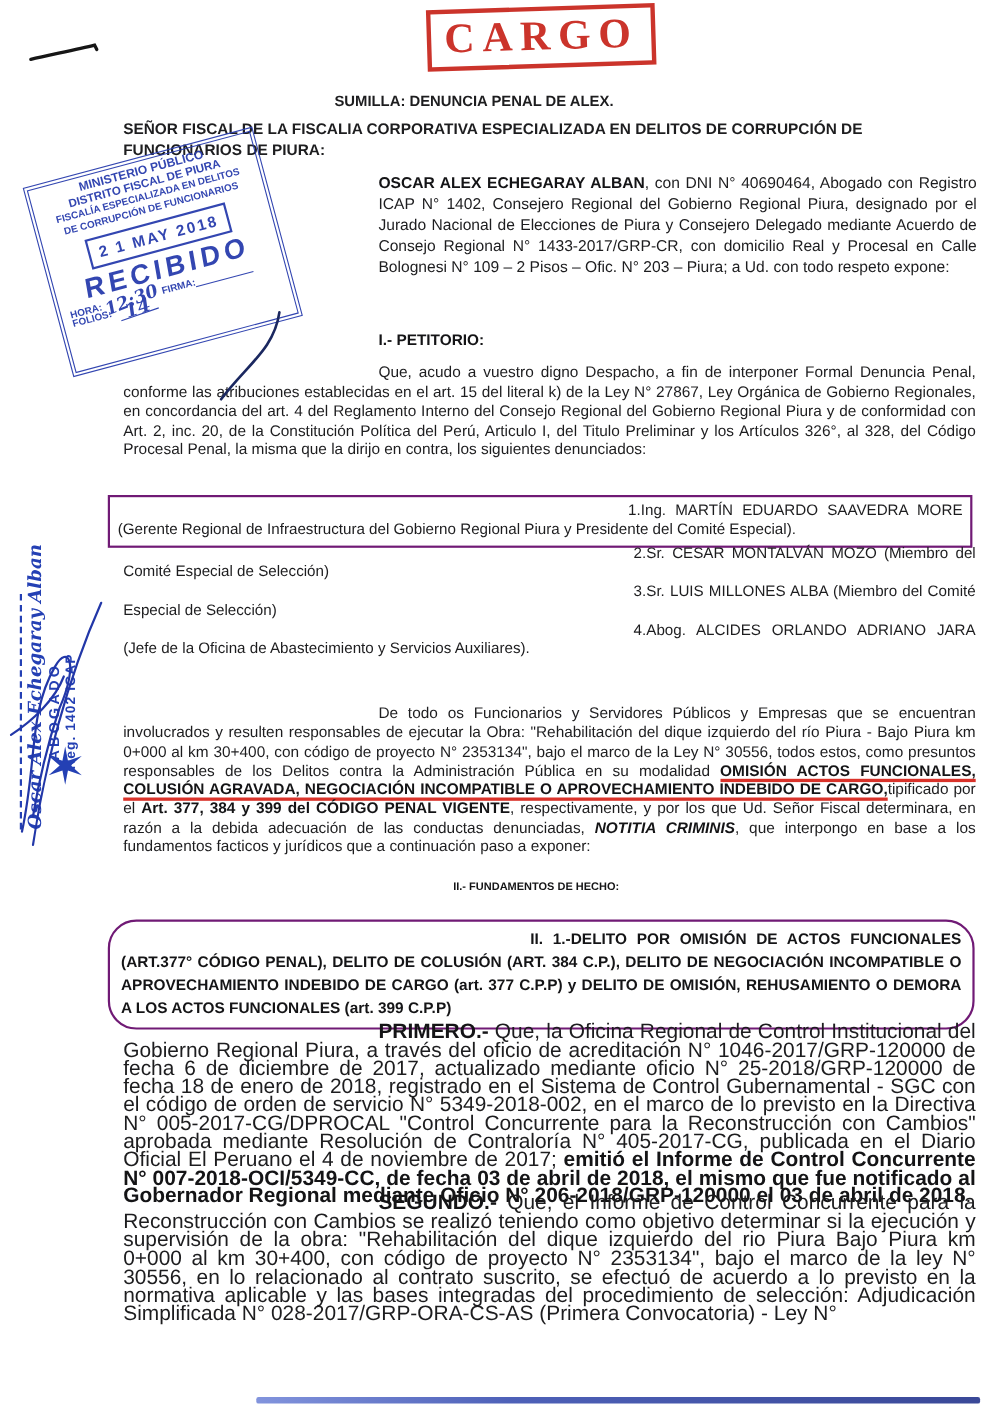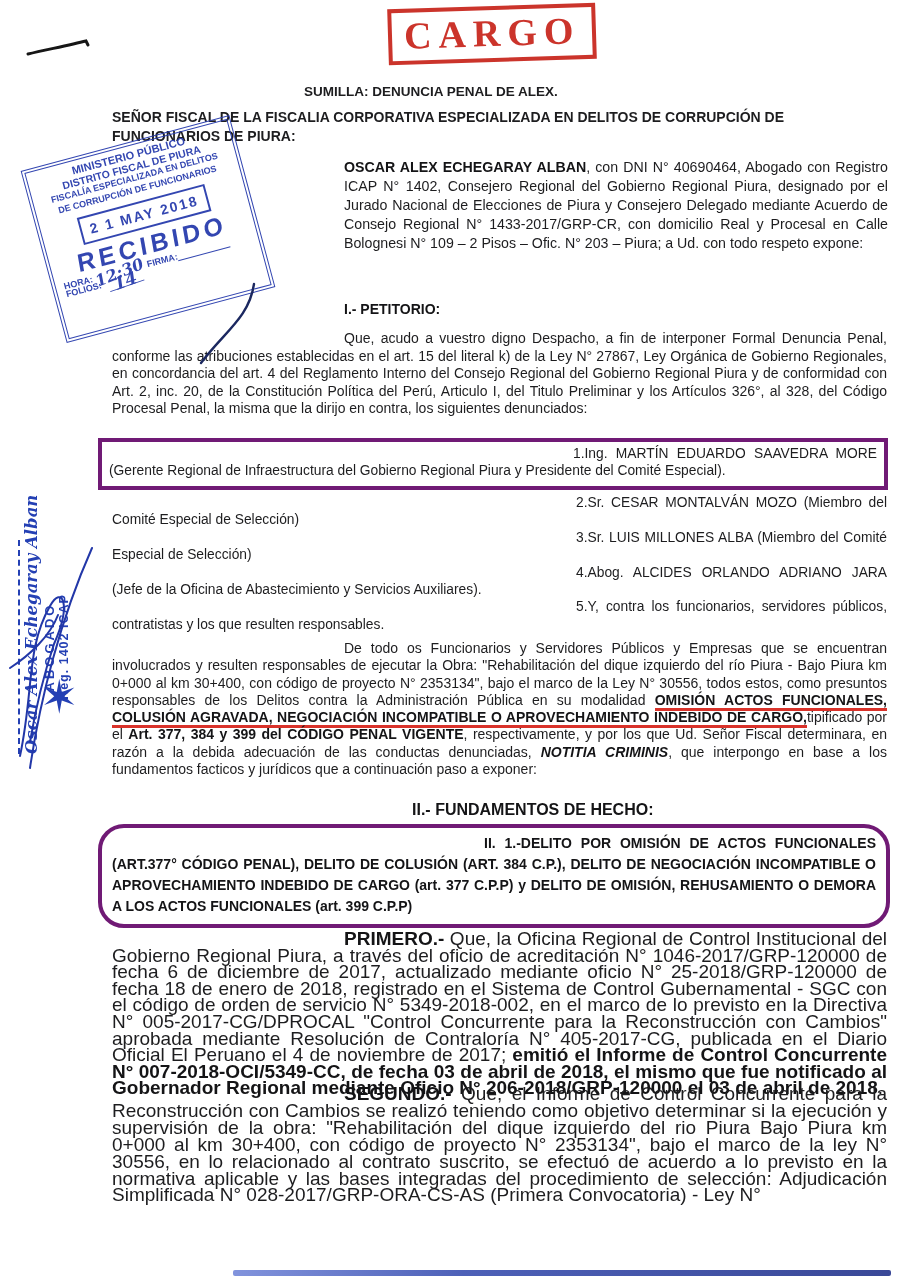--- a/index.html
+++ b/index.html
@@ -39,26 +39,26 @@
           display:inline-block;transform:rotate(-7deg);margin:0 4px -2px 2px;line-height:12px;}
   .m-line{display:inline-block;width:54px;border-bottom:1.6px solid #2b3fae;height:10px;}
   .m-hand2{font-family:"DejaVu Serif",serif;font-style:italic;font-weight:700;font-size:17px;
           display:inline-block;transform:rotate(-4deg);margin:0 6px -3px 6px;line-height:10px;
           border-bottom:1.6px solid #2b3fae;padding:0 6px;}
 
   .intro{left:344px;top:158px;width:544px;font-size:14.2px;line-height:19px;}
   .petitorio-h{left:344px;top:301px;font-size:14px;}
   .p1{left:112px;top:330px;width:775px;}
 
-  .redbox{border:4px solid #701a75;}
+  .redbox{border:2px solid #701a75;margin-top:12px;}
   .box1{left:98px;top:438px;width:768px;padding:3px 7px 6px 7px;}
   .items{left:112px;top:494px;width:775px;}
   .items p{margin:0;line-height:17.4px;font-size:13.8px;}
   .modalidad{left:112px;top:640px;width:775px;line-height:17.3px;}
-  .fund-h{left:372px;top:801px;font-size:16px;padding-left:40px;}
+  .fund-h{left:372px;top:801px;font-size:10px;padding-left:40px;}
   .box2{left:98px;top:824px;width:764px;padding:5px 10px 7px 10px;border-radius:26px;}
   .box2 p{margin:0;text-align:justify;font-size:14px;line-height:21px;text-indent:372px;}
   .primero{left:112px;top:931px;width:775px;font-size:19px;line-height:16.6px;}
   .segundo{left:112px;top:1086px;width:775px;font-size:19px;line-height:16.9px;}
 
   
   .lawyer{left:-48px;top:606px;width:214px;height:82px;transform:rotate(-90deg);
           color:#2440b4;text-align:center;}
   .l-name{font-family:"DejaVu Serif",serif;font-style:italic;font-weight:700;font-size:16.5px;
           border-top:2px dashed #2440b4;padding-top:2px;white-space:nowrap;}
@@ -91,21 +91,20 @@
   <p class="abs p1 jp hang" style="margin:0;">Que, acudo a vuestro digno Despacho, a fin de interponer Formal Denuncia Penal, conforme las atribuciones establecidas en el art. 15 del literal k) de la Ley N° 27867, Ley Orgánica de Gobierno Regionales, en concordancia del art. 4 del Reglamento Interno del Consejo Regional del Gobierno Regional Piura y de conformidad con Art. 2, inc. 20, de la Constitución Política del Perú, Articulo I, del Titulo Preliminar y los Artículos 326°, al 328, del Código Procesal Penal, la misma que la dirijo en contra, los siguientes denunciados:</p>
 
   <div class="abs redbox box1">
     <p class="jp hang" style="margin:0;font-size:13.8px;line-height:17.4px;"><span class="num">1.</span><span>Ing. MARTÍN EDUARDO SAAVEDRA MORE  (Gerente Regional de Infraestructura del Gobierno Regional Piura y Presidente del Comité Especial).</span></p>
   </div>
 
   <div class="abs items jp">
     <p class="hang"><span class="num">2.</span><span>Sr. CESAR MONTALVÁN MOZO (Miembro del Comité Especial de Selección)</span></p>
     <p class="hang"><span class="num">3.</span><span>Sr. LUIS MILLONES ALBA (Miembro del Comité Especial de Selección)</span></p>
     <p class="hang"><span class="num">4.</span><span>Abog. ALCIDES ORLANDO ADRIANO JARA (Jefe de la Oficina de Abastecimiento y Servicios Auxiliares).</span></p>
-    <p class="hang"><span class="num">5.</span><span>Y, contra los funcionarios, servidores públicos, contratistas y los que resulten responsables.</span></p>
   </div>
 
   <p class="abs modalidad jp hang" style="margin:0;"><span>De todo os Funcionarios y Servidores Públicos y Empresas que se encuentran involucrados y resulten responsables de ejecutar la Obra: "Rehabilitación del dique izquierdo del río Piura - Bajo Piura km 0+000 al km 30+400, con código de proyecto N° 2353134", bajo el marco de la Ley N° 30556, todos estos, como presuntos responsables de los Delitos contra la Administración Pública en su modalidad </span><b class="red-u">OMISIÓN ACTOS FUNCIONALES, COLUSIÓN AGRAVADA, NEGOCIACIÓN INCOMPATIBLE O APROVECHAMIENTO INDEBIDO DE CARGO,</b><span>tipificado por el </span><b>Art. 377, 384 y 399 del CÓDIGO PENAL VIGENTE</b><span>, respectivamente, y por los que Ud. Señor Fiscal determinara, en razón a la debida adecuación de las conductas denunciadas, </span><b><i>NOTITIA CRIMINIS</i></b><span>, que interpongo en base a los fundamentos facticos y jurídicos que a continuación paso a exponer:</span></p>
 
   <div class="abs fund-h"><b class="u">II.-</b> <b class="u">FUNDAMENTOS DE HECHO:</b></div>
 
   <div class="abs redbox box2">
     <p><b>II. 1.-</b><b class="u">DELITO POR OMISIÓN DE ACTOS FUNCIONALES (ART.377° CÓDIGO PENAL), DELITO DE COLUSIÓN (ART. 384 C.P.), DELITO DE NEGOCIACIÓN INCOMPATIBLE O APROVECHAMIENTO INDEBIDO DE CARGO (art. 377 C.P.P) y DELITO DE OMISIÓN, REHUSAMIENTO O DEMORA A LOS ACTOS FUNCIONALES (art. 399 C.P.P)</b></p>
   </div>
 

